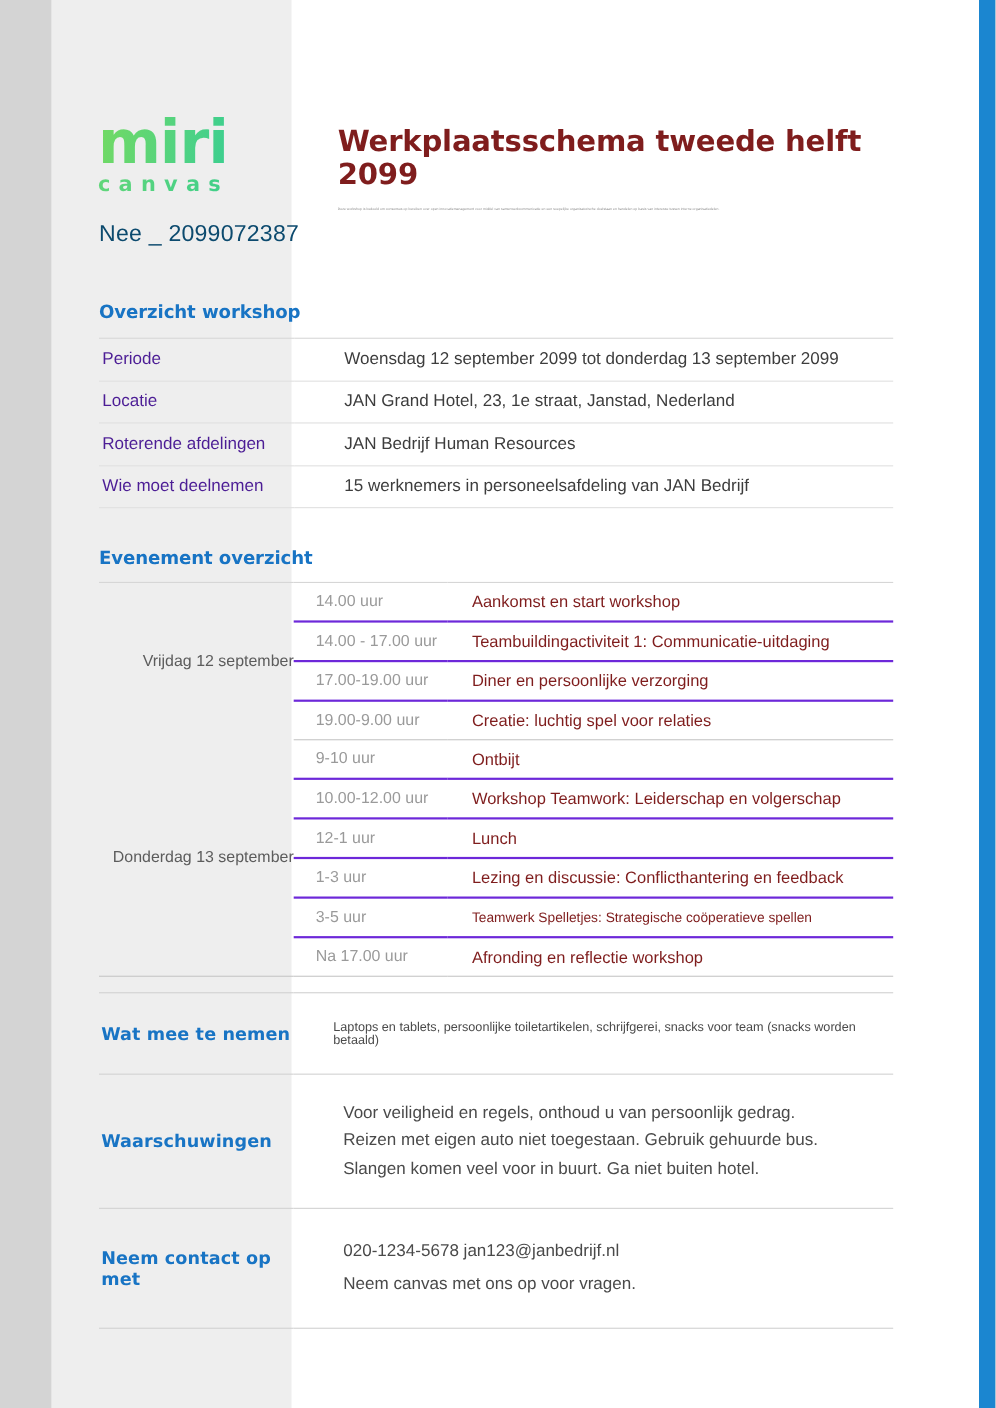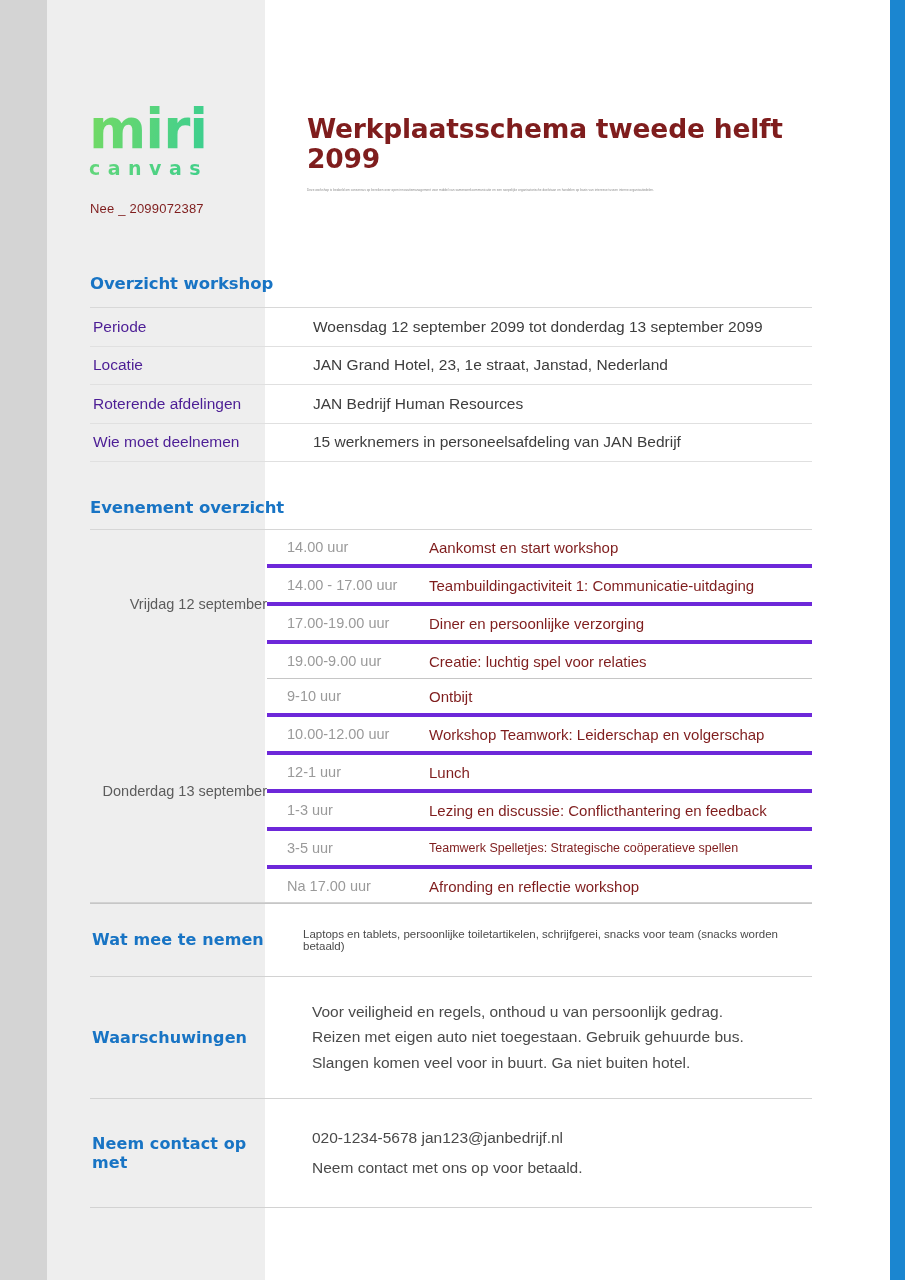--- a/index.html
+++ b/index.html
@@ -73,22 +73,22 @@
     line-height: 1;
     background: linear-gradient(100deg, #62d67a 0%, #2ecb92 100%);
     -webkit-background-clip: text;
     background-clip: text;
     color: transparent;
     font-family: "DejaVu Sans", sans-serif;
   }
   .doc-ref {
     position: absolute;
     left: 90px; top: 185px;
-    font-size: 13px;
-    color: #7f1d1d;
+    font-size: 21px;
+    color: #0c4a6e;
     letter-spacing: .2px;
   }
 
   
   .doc-title {
     position: absolute;
     left: 307px; top: 98px;
     width: 520px;
     font-size: 26.5px;
     font-weight: 700;
@@ -146,21 +146,21 @@
     padding-left: 3px !important;
   }
   .ov-value {
     font-size: 15.5px;
     color: #3d3d3d;
     padding-left: 45px !important;
   }
 
   
   #tbl-event { top: 513px; }
-  #tbl-event td { border-bottom: 4px solid #6d28d9; }
+  #tbl-event td { border-bottom: 2px solid #6d28d9; }
   #tbl-event tr:first-child td { border-top: 1px solid #d6d6d6; }
   .day-cell {
     width: 175px;
     font-size: 14.5px;
     color: #5c5c5c;
     padding-left: 2px !important;
     border-bottom: none !important;
     text-align: right;
   }
   .day-cell.sep-bottom { border-bottom: 1px solid #c6c6c6 !important; }
@@ -328,19 +328,19 @@
       </tr>
     </tbody>
   </table>
 
   <table class="info-tbl" id="tbl-contact">
     <tbody>
       <tr>
         <td class="info-label">Neem contact op met</td>
         <td class="info-value">
           <div>020-1234-5678 jan123@janbedrijf.nl</div>
-          <div>Neem contact met ons op voor betaald.</div>
+          <div>Neem canvas met ons op voor vragen.</div>
         </td>
       </tr>
     </tbody>
   </table>
 
 </div>
 
 </body></html>

